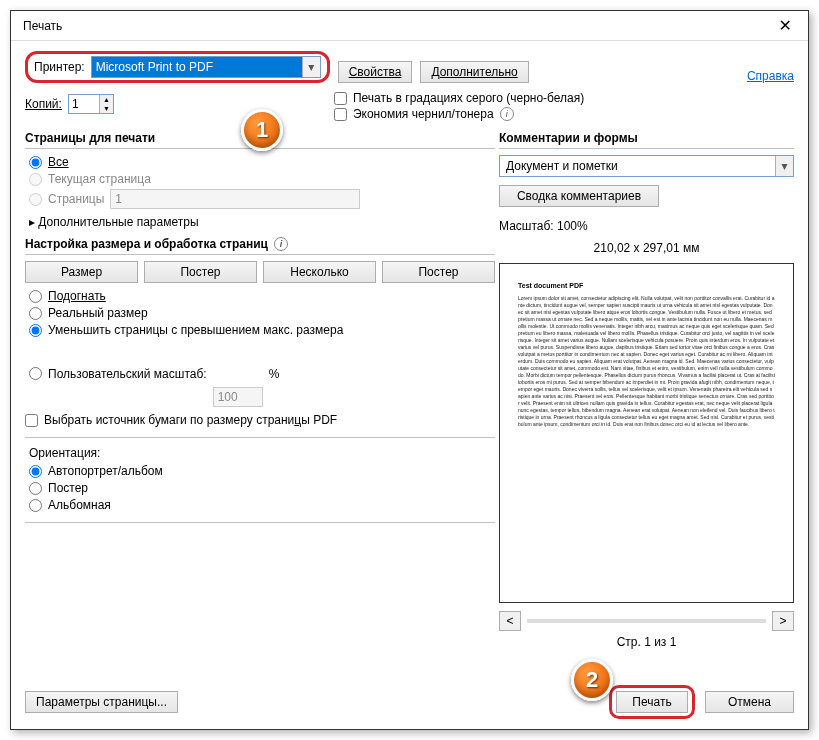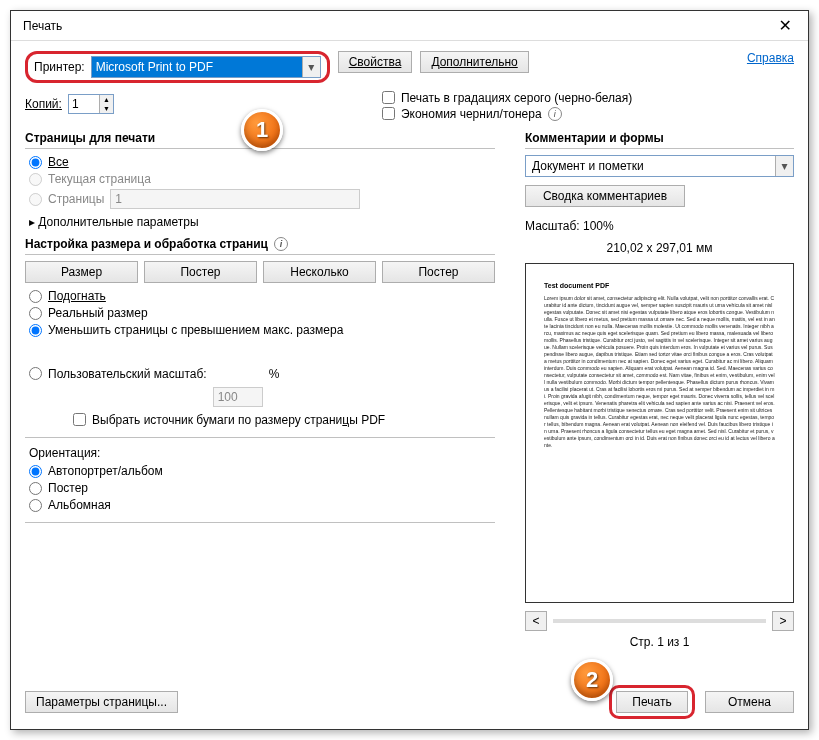--- a/index.html
+++ b/index.html
@@ -2,36 +2,36 @@
 <html><head>
 <meta charset="utf-8">
 <style>
 * { box-sizing: border-box; font-family: "Segoe UI", Tahoma, sans-serif; font-size: 12px; }
 body { margin: 0; background: #fff; padding: 10px; }
 .window { width: 799px; height: 720px; border: 1px solid #333; background: #fff; position: relative; box-shadow: 3px 3px 8px rgba(0,0,0,0.3); }
 .titlebar { height: 30px; display: flex; align-items: center; justify-content: space-between; padding: 0 8px; border-bottom: 1px solid #ddd; }
 .titlebar .title { padding-left: 4px; }
 .close-x { font-size: 16px; cursor: pointer; padding: 0 8px; }
 .content { padding: 10px 14px; display: flex; flex-direction: column; height: calc(100% - 30px); }
-.top-row { display: flex; align-items: flex-start; gap: 8px; margin-bottom: 8px; position: relative; }
+.top-row { display: flex; align-items: flex-end; gap: 8px; margin-bottom: 8px; position: relative; }
 .printer-highlight { border: 3px solid #d8252f; border-radius: 12px; padding: 2px 6px; display: flex; align-items: center; gap: 6px; }
 .label { white-space: nowrap; }
 .combo { width: 230px; height: 22px; border: 1px solid #7a9ec7; background: #0078d7; color: #fff; display: flex; align-items: center; padding: 0 4px; position: relative; }
 .combo .arrow { position: absolute; right: 0; top: 0; width: 18px; height: 100%; background: #f0f0f0; border-left: 1px solid #adadad; display: flex; align-items: center; justify-content: center; color: #555; }
 .btn { height: 22px; padding: 0 10px; border: 1px solid #adadad; background: linear-gradient(#f5f5f5,#e5e5e5); cursor: pointer; display: inline-flex; align-items: center; }
 .link { color: #0066cc; text-decoration: underline; cursor: pointer; margin-left: auto; }
 .copies-row { display: flex; align-items: center; gap: 6px; margin-bottom: 6px; }
 .spinner { width: 46px; height: 20px; border: 1px solid #7a9ec7; display: flex; }
 .spinner input { border: none; width: 30px; padding: 0 3px; outline: none; }
 .spinner .arrows { width: 14px; display: flex; flex-direction: column; border-left: 1px solid #adadad; }
 .spinner .arrows div { flex: 1; font-size: 7px; display: flex; align-items: center; justify-content: center; background: #f0f0f0; cursor: pointer; }
-.checkrow { display: flex; align-items: flex-start; gap: 6px; margin-bottom: 2px; margin-left: 48px; }
+.checkrow { display: flex; align-items: center; gap: 6px; margin-bottom: 2px; }
 .checkrow input { margin: 0; }
 .info-icon { width: 14px; height: 14px; border: 1px solid #888; border-radius: 50%; display: inline-flex; align-items: center; justify-content: center; font-size: 9px; color: #555; font-style: italic; }
-.main-cols { display: flex; gap: 30px; flex: 1; }
+.main-cols { display: flex; gap: 4px; flex: 1; }
 .left-col { width: 470px; }
 .right-col { flex: 1; display: flex; flex-direction: column; }
 .section-title { font-weight: bold; border-bottom: 1px solid #c0c0c0; padding-bottom: 3px; margin: 8px 0 6px; display: flex; align-items: center; gap: 6px; }
 .radio-row { display: flex; align-items: center; gap: 6px; margin: 3px 0 3px 4px; }
 .radio-row.disabled { color: #888; }
 .radio-row input { margin: 0; }
 .txtfield { height: 20px; border: 1px solid #ccc; background: #f5f5f5; padding: 0 4px; color: #888; }
 .adv-params { margin: 6px 0 4px 4px; cursor: pointer; }
 .adv-params::before { content: "▸ "; }
 .btn-grid { display: flex; gap: 6px; margin: 6px 0; }

